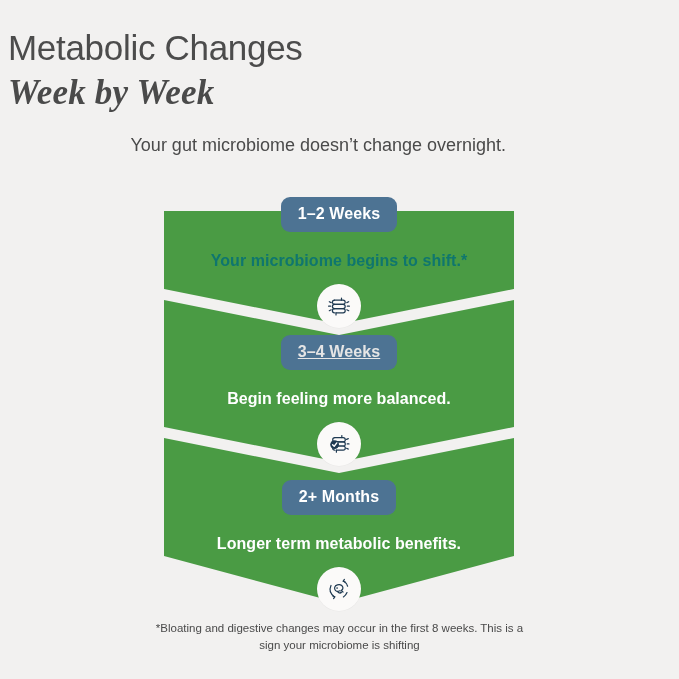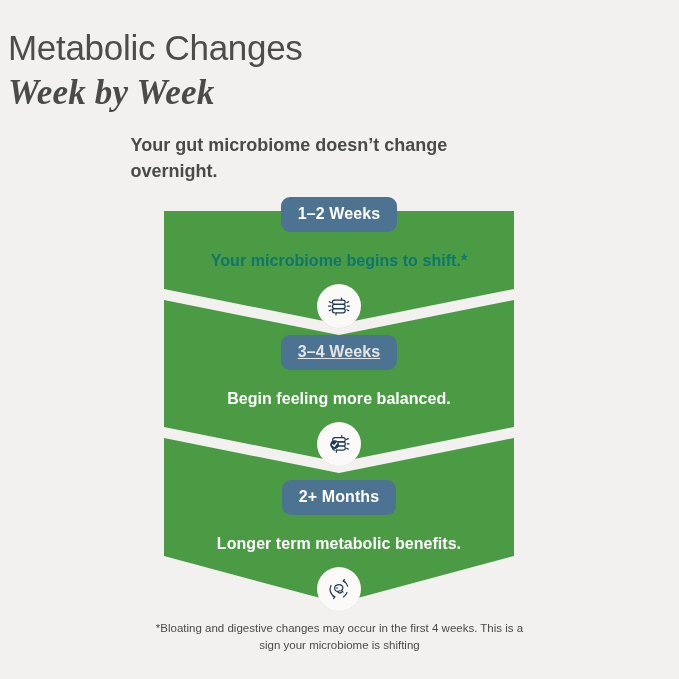--- a/index.html
+++ b/index.html
@@ -50,21 +50,21 @@
     color: #4a4a4a;
     letter-spacing: 0.2px;
     margin-top: 1px;
   }
 
   .subtitle {
     margin-top: 17px;
     font-size: 18px;
     line-height: 26px;
     color: #4a4a4a;
-    font-weight: 700;
+    font-weight: 400;
     width: 380px;
     margin-left: auto;
     margin-right: auto;
   }
 
   
   .stack {
     position: absolute;
     left: 164px;
     top: 211px;
@@ -247,18 +247,18 @@
             <path d="M16.2 15.5 L18.0 17.0"></path>
           </svg>
         </span>
       </div>
     </div>
 
   </div>
 
   <div class="footnote">
     <div class="footnote-inner">
-      <span>*Bloating and digestive changes may occur in the first 4 weeks. This is a</span>
+      <span>*Bloating and digestive changes may occur in the first 8 weeks. This is a</span>
       <span>sign your microbiome is shifting</span>
     </div>
   </div>
 
 </div>
 
 </body></html>

